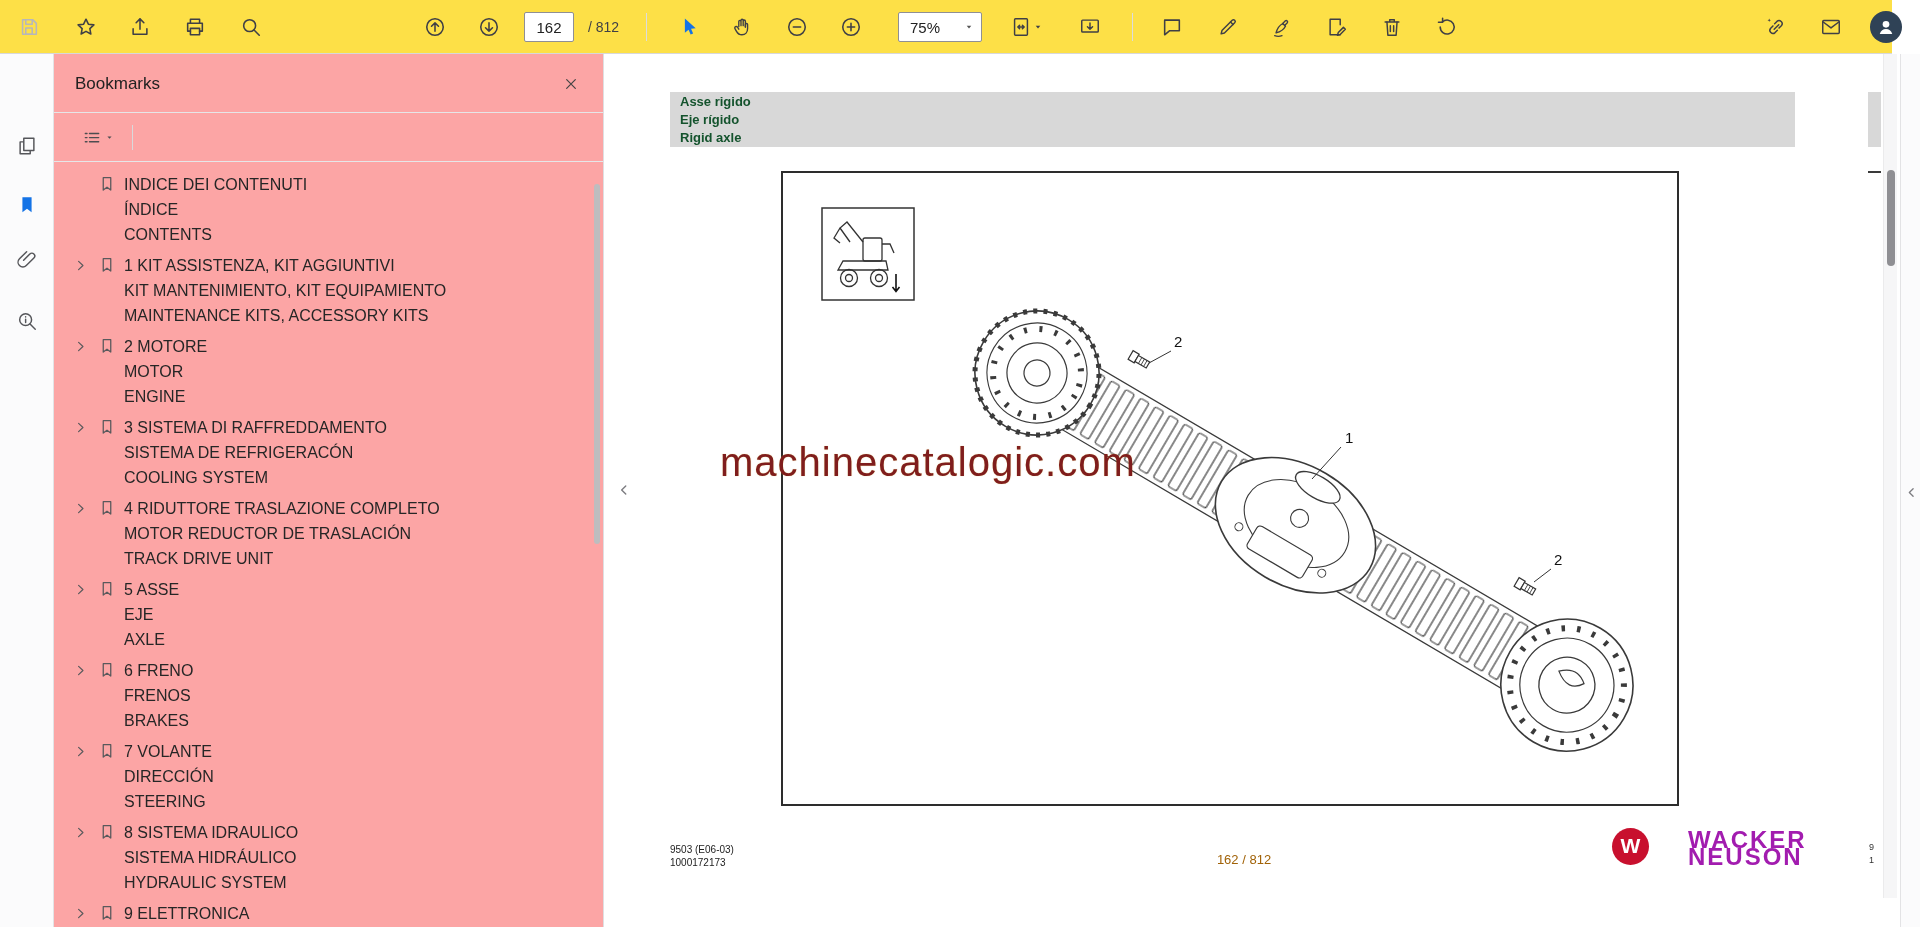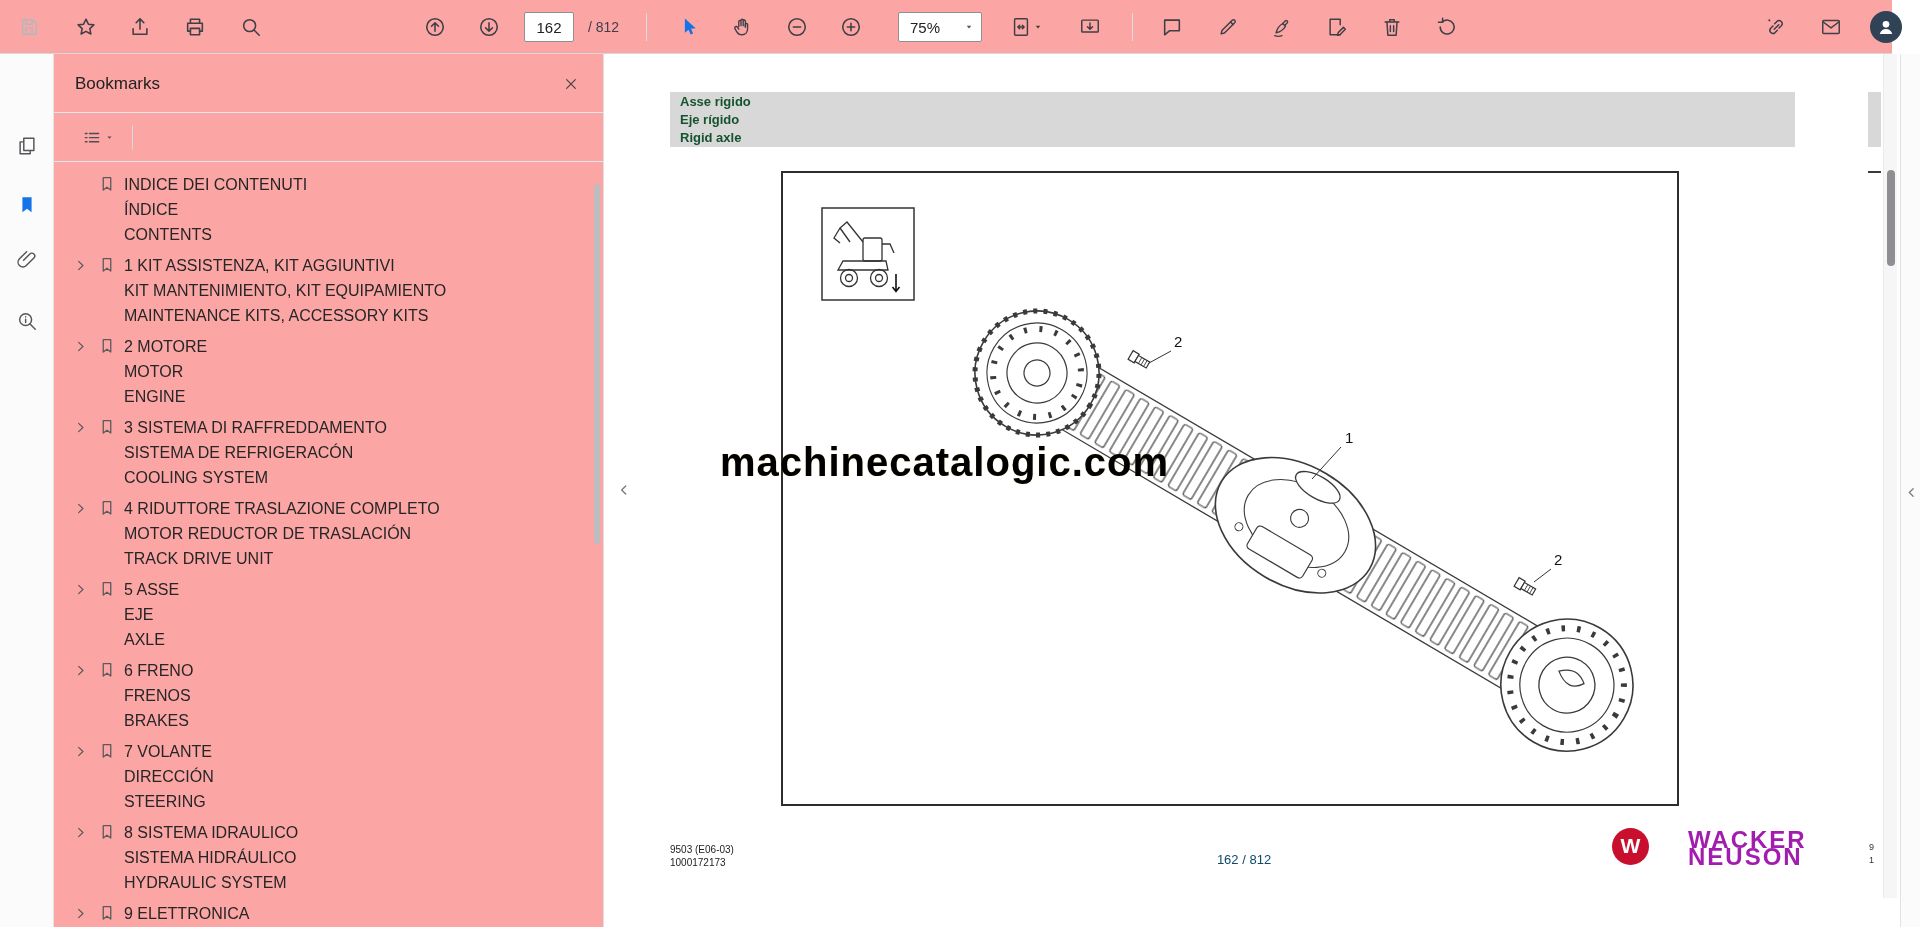--- a/index.html
+++ b/index.html
@@ -1,21 +1,21 @@
 <!DOCTYPE html>
 <html><head>
 <meta charset="utf-8">
 <style>
   *{margin:0;padding:0;box-sizing:border-box}
   html,body{width:1920px;height:927px;overflow:hidden;background:#fff;
     font-family:"Liberation Sans",sans-serif;color:#222}
   .app{position:relative;width:1920px;height:927px}
 
   
-  .toolbar{position:absolute;left:0;top:0;width:1892px;height:54px;background:#fca5a5;
+  .toolbar{position:absolute;left:0;top:0;width:1892px;height:54px;background:#fde047;
     border-bottom:1px solid #d8d8da;z-index:30}
   .tb-btn{position:absolute;top:7px;width:40px;height:40px;border:none;background:transparent;
     display:flex;align-items:center;justify-content:center;color:#3f3f46;border-radius:4px;cursor:pointer}
   .tb-btn svg{width:22px;height:22px}
   .tb-btn .mini-caret{width:10px;height:10px;margin-left:1px}
   .dim{color:#b7b7ba}
   .blue{color:#1473e6}
   .tb-sep{position:absolute;top:13px;width:1px;height:28px;background:#dcdcde}
   .page-input{position:absolute;left:524px;top:12px;width:50px;height:30px;border:1px solid #8f8f94;
     border-radius:2px;background:#fff;text-align:center;font-size:15px;color:#222;
@@ -68,25 +68,25 @@
   .collapse-handle svg{width:14px;height:14px}
 
   .page-headerbar{position:absolute;left:64px;top:38px;width:1125px;height:55px;background:#d8d8d8;
     padding:1px 10px}
   .page-headerbar div{font-size:13px;font-weight:bold;line-height:18px;color:#14532d}
 
   .diagram-frame{position:absolute;left:175px;top:117px;width:898px;height:635px;border:2px solid #2d2d2d;
     background:#fff}
   svg text{font-family:"Liberation Sans",sans-serif}
 
-  .watermark{position:absolute;left:114px;top:386px;font-size:40px;font-weight:bold;color:#000000;
+  .watermark{position:absolute;left:114px;top:386px;font-size:40px;font-weight:normal;color:#7f1d1d;
     letter-spacing:1px;text-shadow:0 0 1px rgba(210,164,12,.5);z-index:5;pointer-events:none}
 
   .footer-codes{position:absolute;left:64px;top:789px;font-size:10px;line-height:13px;color:#222}
-  .footer-page{position:absolute;left:578px;top:798px;width:120px;text-align:center;font-size:13px;color:#0c4a6e}
+  .footer-page{position:absolute;left:578px;top:798px;width:120px;text-align:center;font-size:13px;color:#a16207}
   .logo-circle{position:absolute;left:1006px;top:774px;width:37px;height:37px;border-radius:50%;
     background:#c8102e;display:flex;align-items:center;justify-content:center}
   .logo-circle span{color:#fff;font-size:21px;font-weight:bold;transform:translateY(-1px)}
   .brand{position:absolute;left:1082px;top:777px;font-size:24px;font-weight:bold;letter-spacing:2px;
     line-height:17px;color:#a21caf}
 
   
   .edge-sliver{position:absolute;left:1262px;top:0;width:13px;height:844px;overflow:hidden}
   .edge-bar{position:absolute;left:0;top:38px;width:13px;height:55px;background:#d8d8d8}
   .edge-frame{position:absolute;left:0;top:117px;width:13px;height:2px;background:#3a3a3a}

